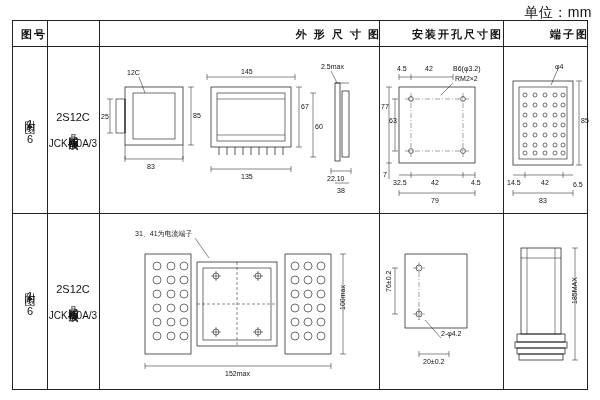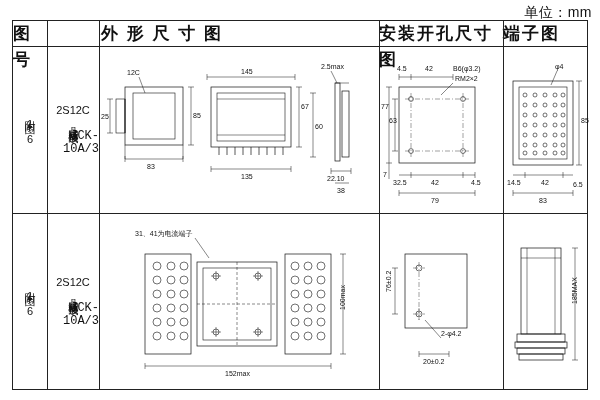--- a/index.html
+++ b/index.html
@@ -16,22 +16,22 @@
   .frame{
     position:absolute;left:12px;top:20px;width:576px;height:370px;
     border:1px solid #222;box-sizing:border-box;
   }
   
   .hdr{
     position:absolute;left:0;top:0;width:100%;height:26px;
     border-bottom:1px solid #222;box-sizing:border-box;
   }
   .hcell{
-    position:absolute;top:0;height:26px;line-height:26px;text-align:left;
-    font-size:17px;font-weight:bold;letter-spacing:2px;
+    position:absolute;top:0;height:26px;line-height:26px;text-align:right;
+    font-size:11px;font-weight:bold;letter-spacing:2px;
   }
   .vline{position:absolute;top:0;width:0;border-left:1px solid #222;}
   .hline{position:absolute;left:0;width:100%;border-top:1px solid #222;}
 
   
   .col1{left:0;width:34px;}
   .col2{left:34px;width:52px;}
   .col3{left:88px;width:280px;}
   .col4{left:366px;width:124px;font-family:Liberation Serif, serif;}
   .col5{left:490px;width:86px;}
@@ -49,25 +49,25 @@
     display:flex;align-items:center;justify-content:center;
     font-size:11px;
   }
   .vtext{
     writing-mode:vertical-rl;text-orientation:upright;
     letter-spacing:3px;line-height:16px;
   }
   .struct{
     position:absolute;left:34px;width:52px;
     display:flex;flex-direction:column;align-items:center;justify-content:center;
-    font-size:10px;text-align:right;line-height:13px;
+    font-size:10px;text-align:center;line-height:13px;
   }
   .struct .code{font-size:11px;margin-bottom:2px;}
   .struct .vt{writing-mode:vertical-rl;text-orientation:upright;letter-spacing:1px;line-height:14px;font-size:10px;}
-  .struct .sub{font-size:12px;margin-top:4px;letter-spacing:0;font-family:Liberation Mono, monospace;}
+  .struct .sub{font-size:10px;margin-top:4px;letter-spacing:0;}
 
   .cellwrap{position:absolute;overflow:hidden;}
   svg{display:block;}
   .dimtxt{font-size:7px;font-family:"Liberation Sans", sans-serif;fill:#111;}
   .ln{stroke:#111;stroke-width:.7;fill:none;}
   .lnthin{stroke:#111;stroke-width:.5;fill:none;}
   .dash{stroke:#111;stroke-width:.5;fill:none;stroke-dasharray:3 2;}
   .cen{stroke:#111;stroke-width:.4;fill:none;stroke-dasharray:5 2 1 2;}
   .nf{fill:none;stroke:#111;stroke-width:.6;}
 </style>

